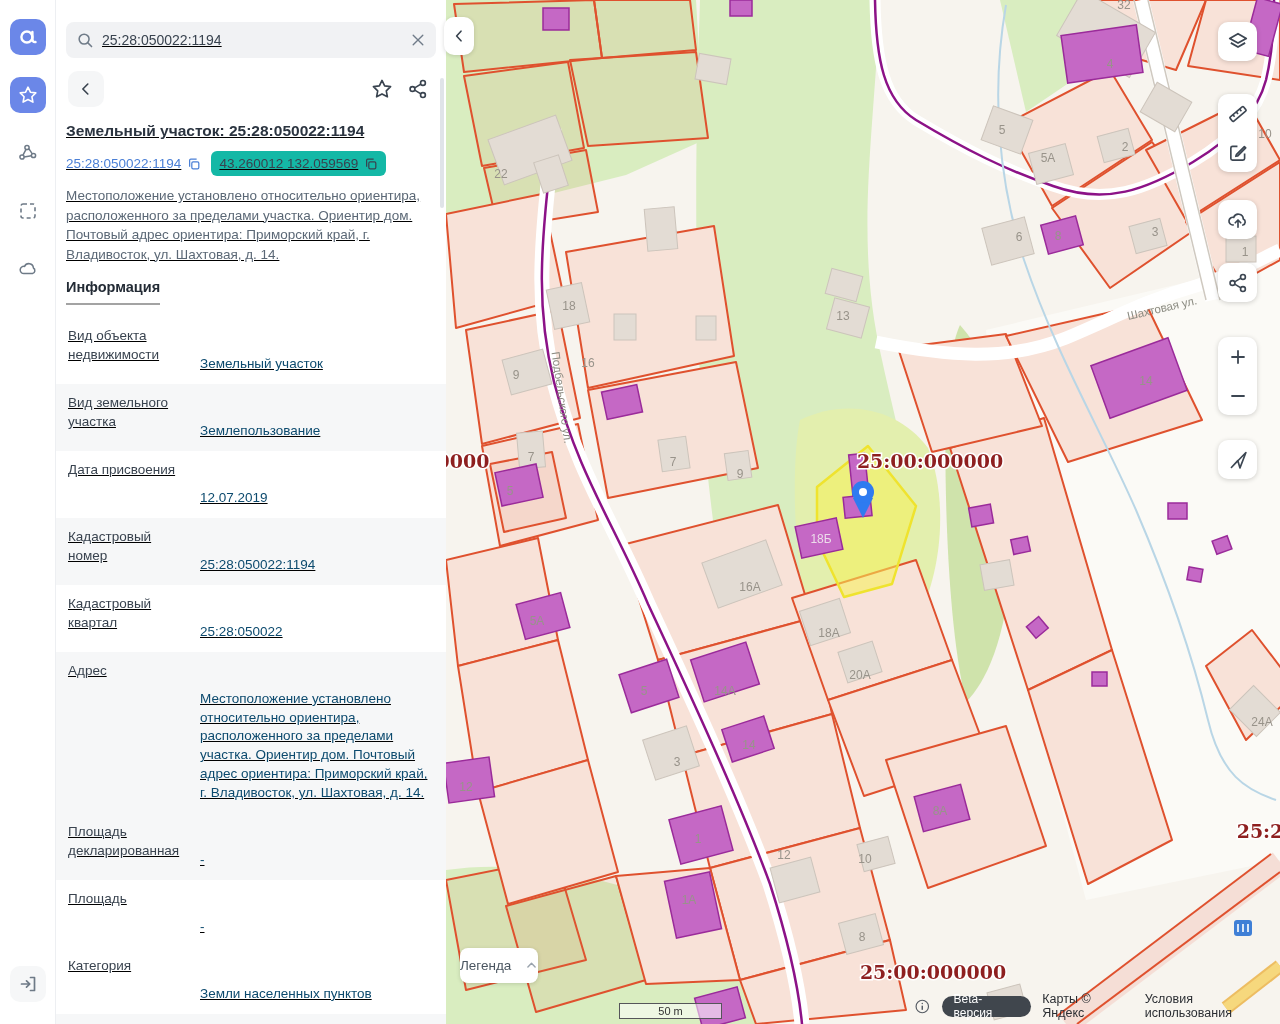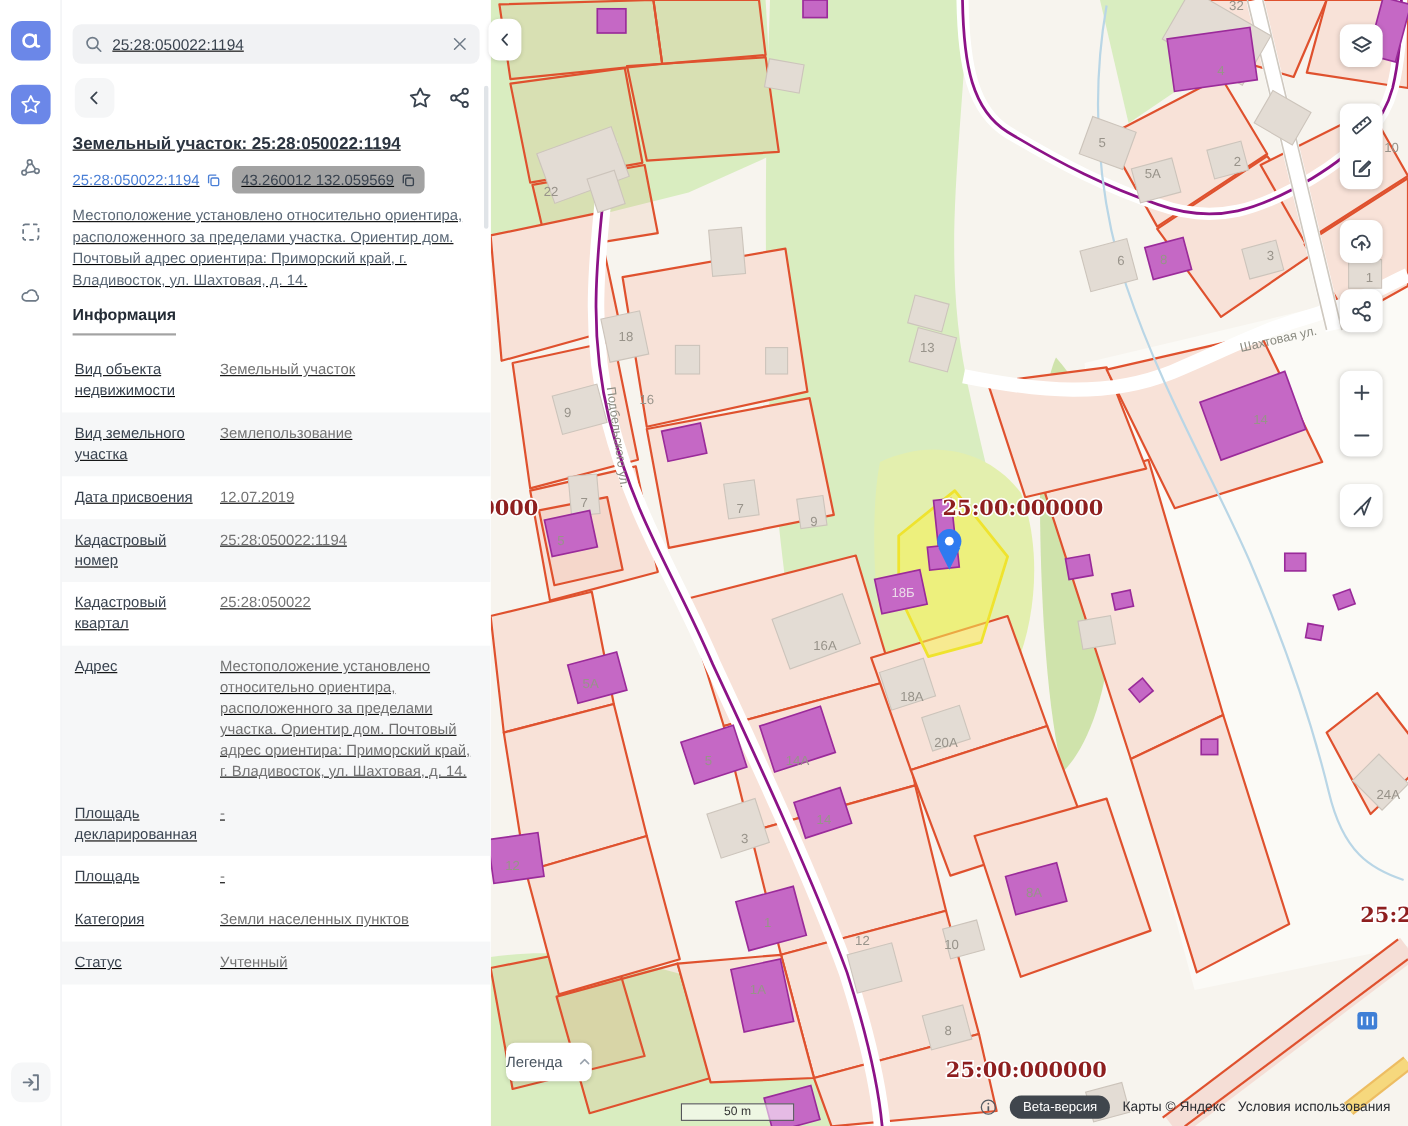--- a/index.html
+++ b/index.html
@@ -29,30 +29,30 @@
   .toolbar { margin:13px 10px 0 12px; display:flex; align-items:center; }
   .back-btn { width:36px; height:36px; border-radius:10px; background:#f5f6f7;
     display:flex; align-items:center; justify-content:center; cursor:pointer; }
   .toolbar .spacer { flex:1; }
   .icon-btn { width:36px; height:36px; display:flex; align-items:center;
     justify-content:center; cursor:pointer; }
   .panel-title { margin:15px 10px 0 10px; font-size:15.5px; font-weight:bold; color:#2b3440; }
   .chips { margin:11px 10px 0 10px; display:flex; align-items:center; gap:10px; }
   .chip-link { display:flex; align-items:center; gap:6px; color:#4a7fd6;
     font-size:13.5px; cursor:pointer; }
-  .chip-gray { display:flex; align-items:center; gap:6px; background:#a3a3a3;
+  .chip-gray { display:flex; align-items:center; gap:6px; background:#14b8a6;
     border-radius:6px; padding:5px 8px; font-size:13.5px; color:#39434f; cursor:pointer; }
   .desc { margin:10px 12px 0 10px; font-size:13.5px; line-height:1.45; color:#5b6876; }
   .tab { margin:15px 10px 0 10px; display:inline-block; font-size:14.5px;
     font-weight:bold; color:#232b35; padding-bottom:8px; border-bottom:2px solid #a3a3a3; }
   .rows { margin-top:12px; }
   .row { display:flex; padding:10px 12px; font-size:13.5px; line-height:1.4; }
   .row.alt { background:#f6f7f8; }
   .row-label { width:132px; flex:0 0 132px; color:#39434f; padding-right:10px; }
-  .row-value { flex:1; color:#737373; }
+  .row-value { flex:1; color:#0c4a6e;margin-top:28px; }
   .panel-scroll { position:absolute; right:2px; top:78px; width:4px; height:130px;
     background:#e0e4e8; border-radius:2px; }
 
   
   .map { position:absolute; left:446px; top:0; width:834px; height:1024px;
     background:#f7f4ee; overflow:hidden; }
   .map svg.mapsvg { position:absolute; left:0; top:0; }
 
   .pp { fill:#f8e2d8; stroke:#df512e; stroke-width:2; stroke-linejoin:round; }
   .pp2 { fill:#f5d7cb; stroke:#df512e; stroke-width:2; stroke-linejoin:round; }
@@ -76,21 +76,21 @@
     justify-content:center; cursor:pointer; }
   .mc svg { stroke:#3c4652; }
   .legend-btn { position:absolute; left:460px; top:948px; width:78px; height:35px;
     background:#fff; border-radius:8px; box-shadow:0 1px 4px rgba(0,0,0,.15);
     display:flex; align-items:center; justify-content:space-between; gap:7px; z-index:25;
     font-size:13.5px; color:#4a5560; cursor:pointer; }
   .scalebar { position:absolute; left:619px; top:1003px; width:103px; height:16px;
     border:1px solid #55555a; background:rgba(255,255,255,.55); z-index:24;
     display:flex; align-items:center; justify-content:center;
     font-size:11px; color:#333; }
-  .attrib { position:absolute; left:890px; top:995px; height:22px; display:flex;
+  .attrib { position:absolute; left:914px; top:995px; height:22px; display:flex;
     align-items:center; gap:11px; z-index:24; }
   .beta-pill { background:#40464d; color:#fff; border-radius:11px; height:21px;
     padding:0 12px; display:flex; align-items:center; font-size:12px; }
   .attrib-text { font-size:12.5px; color:#2b2e33; }
 </style>
 </head>
 <body>
 
 <div class="rail">
   <div class="logo">

